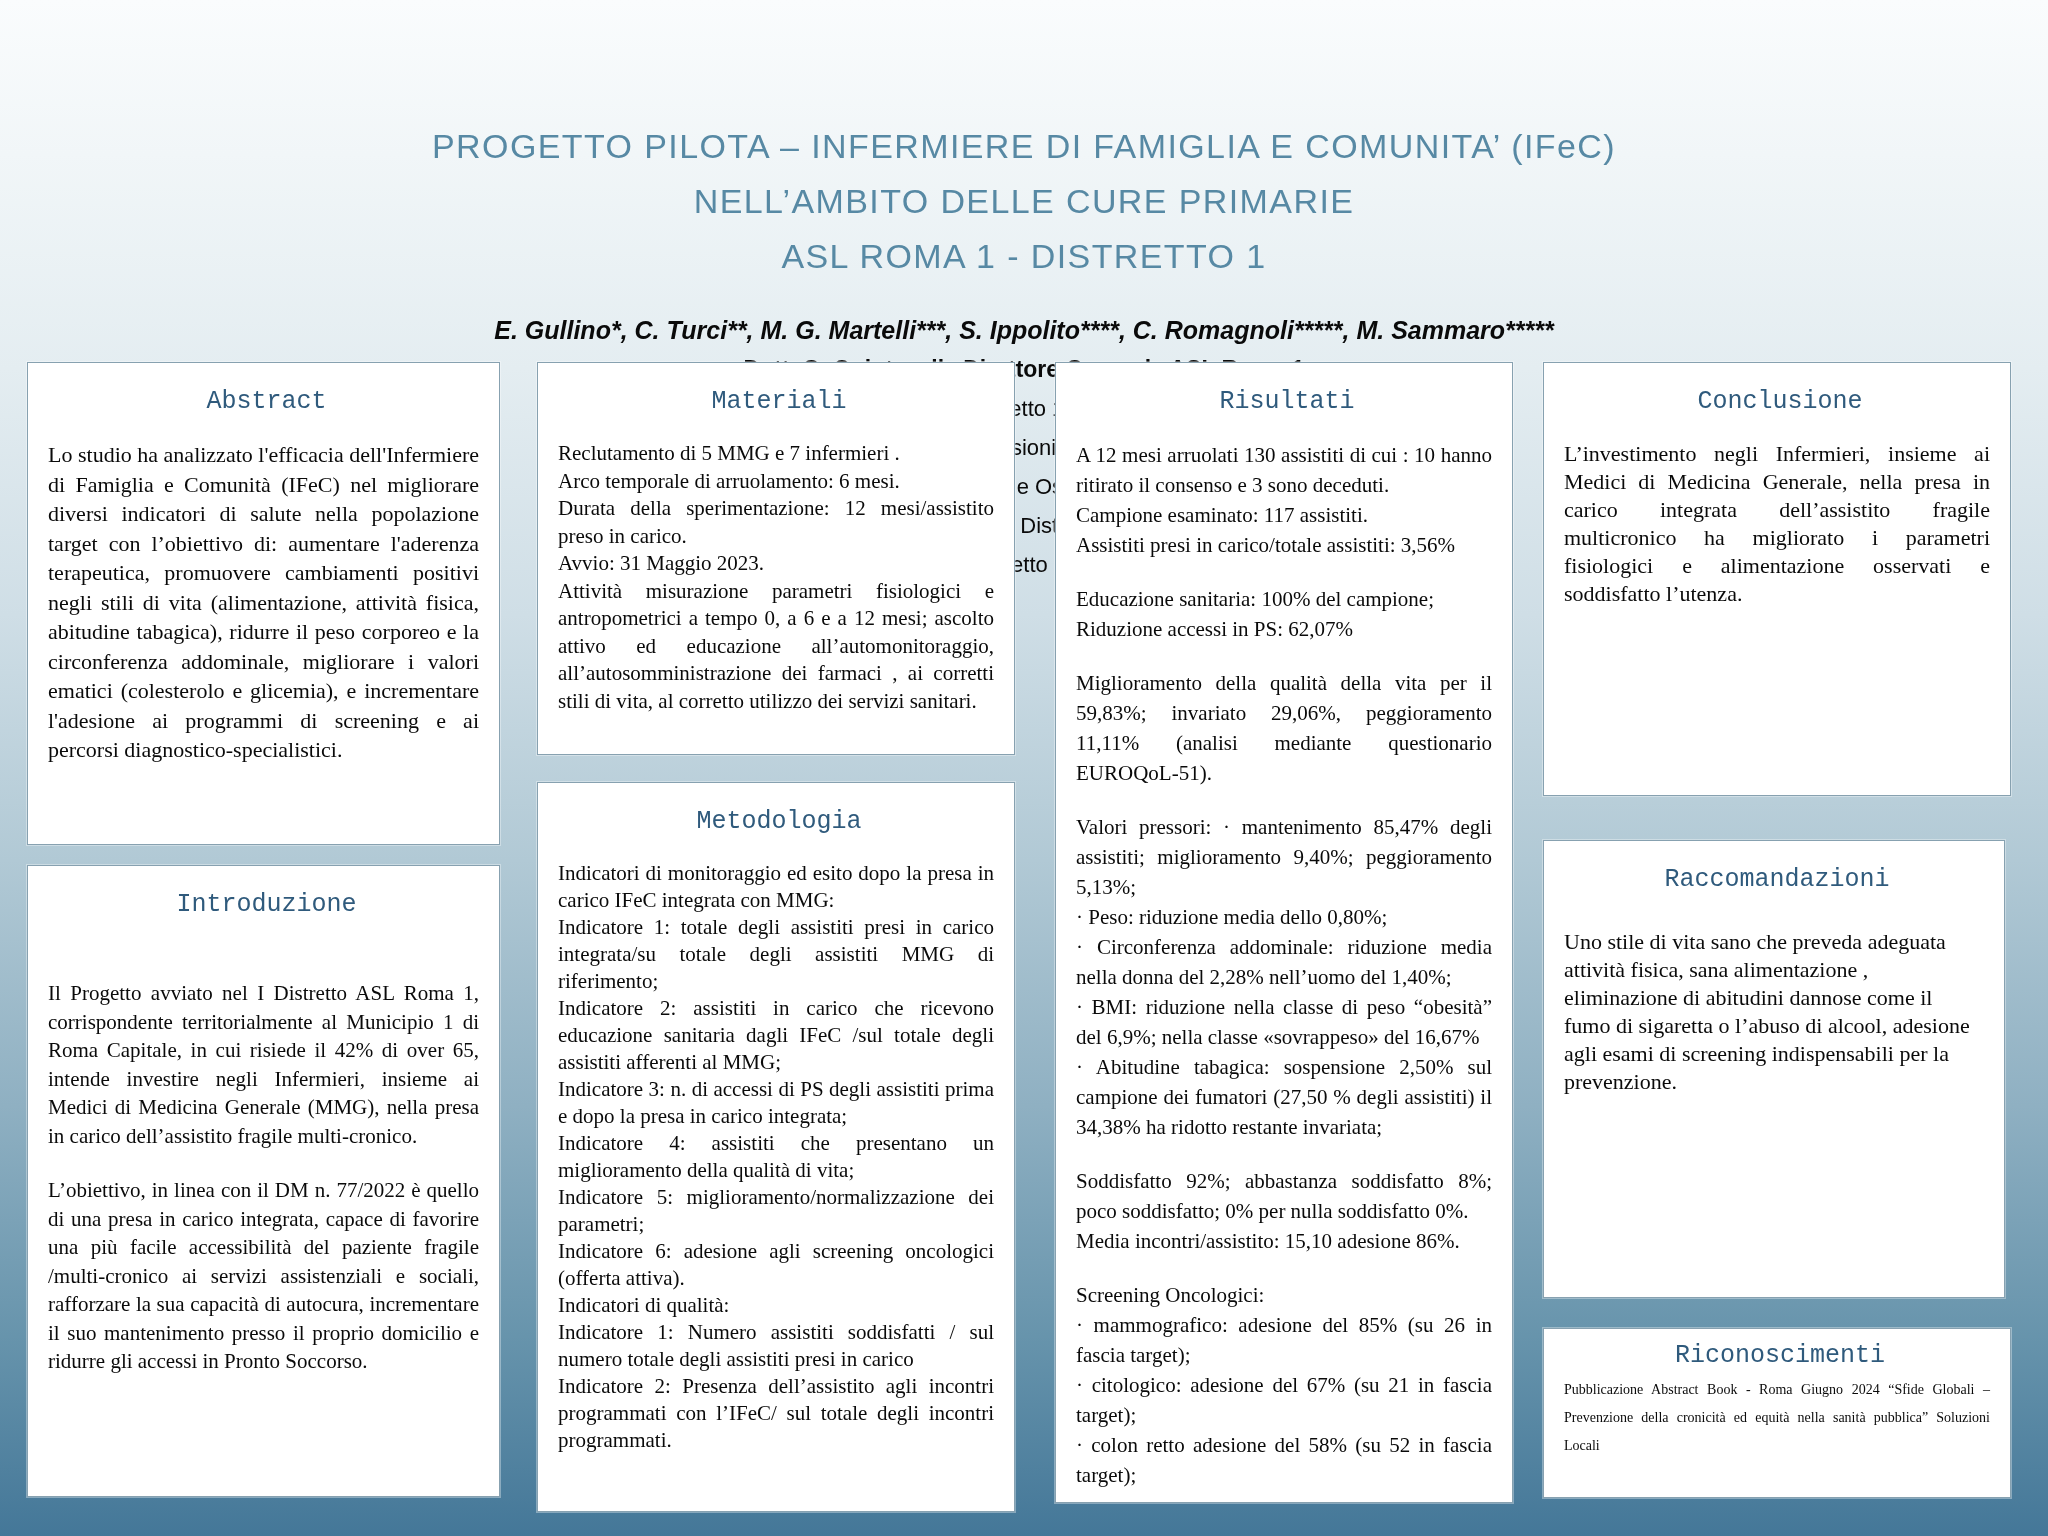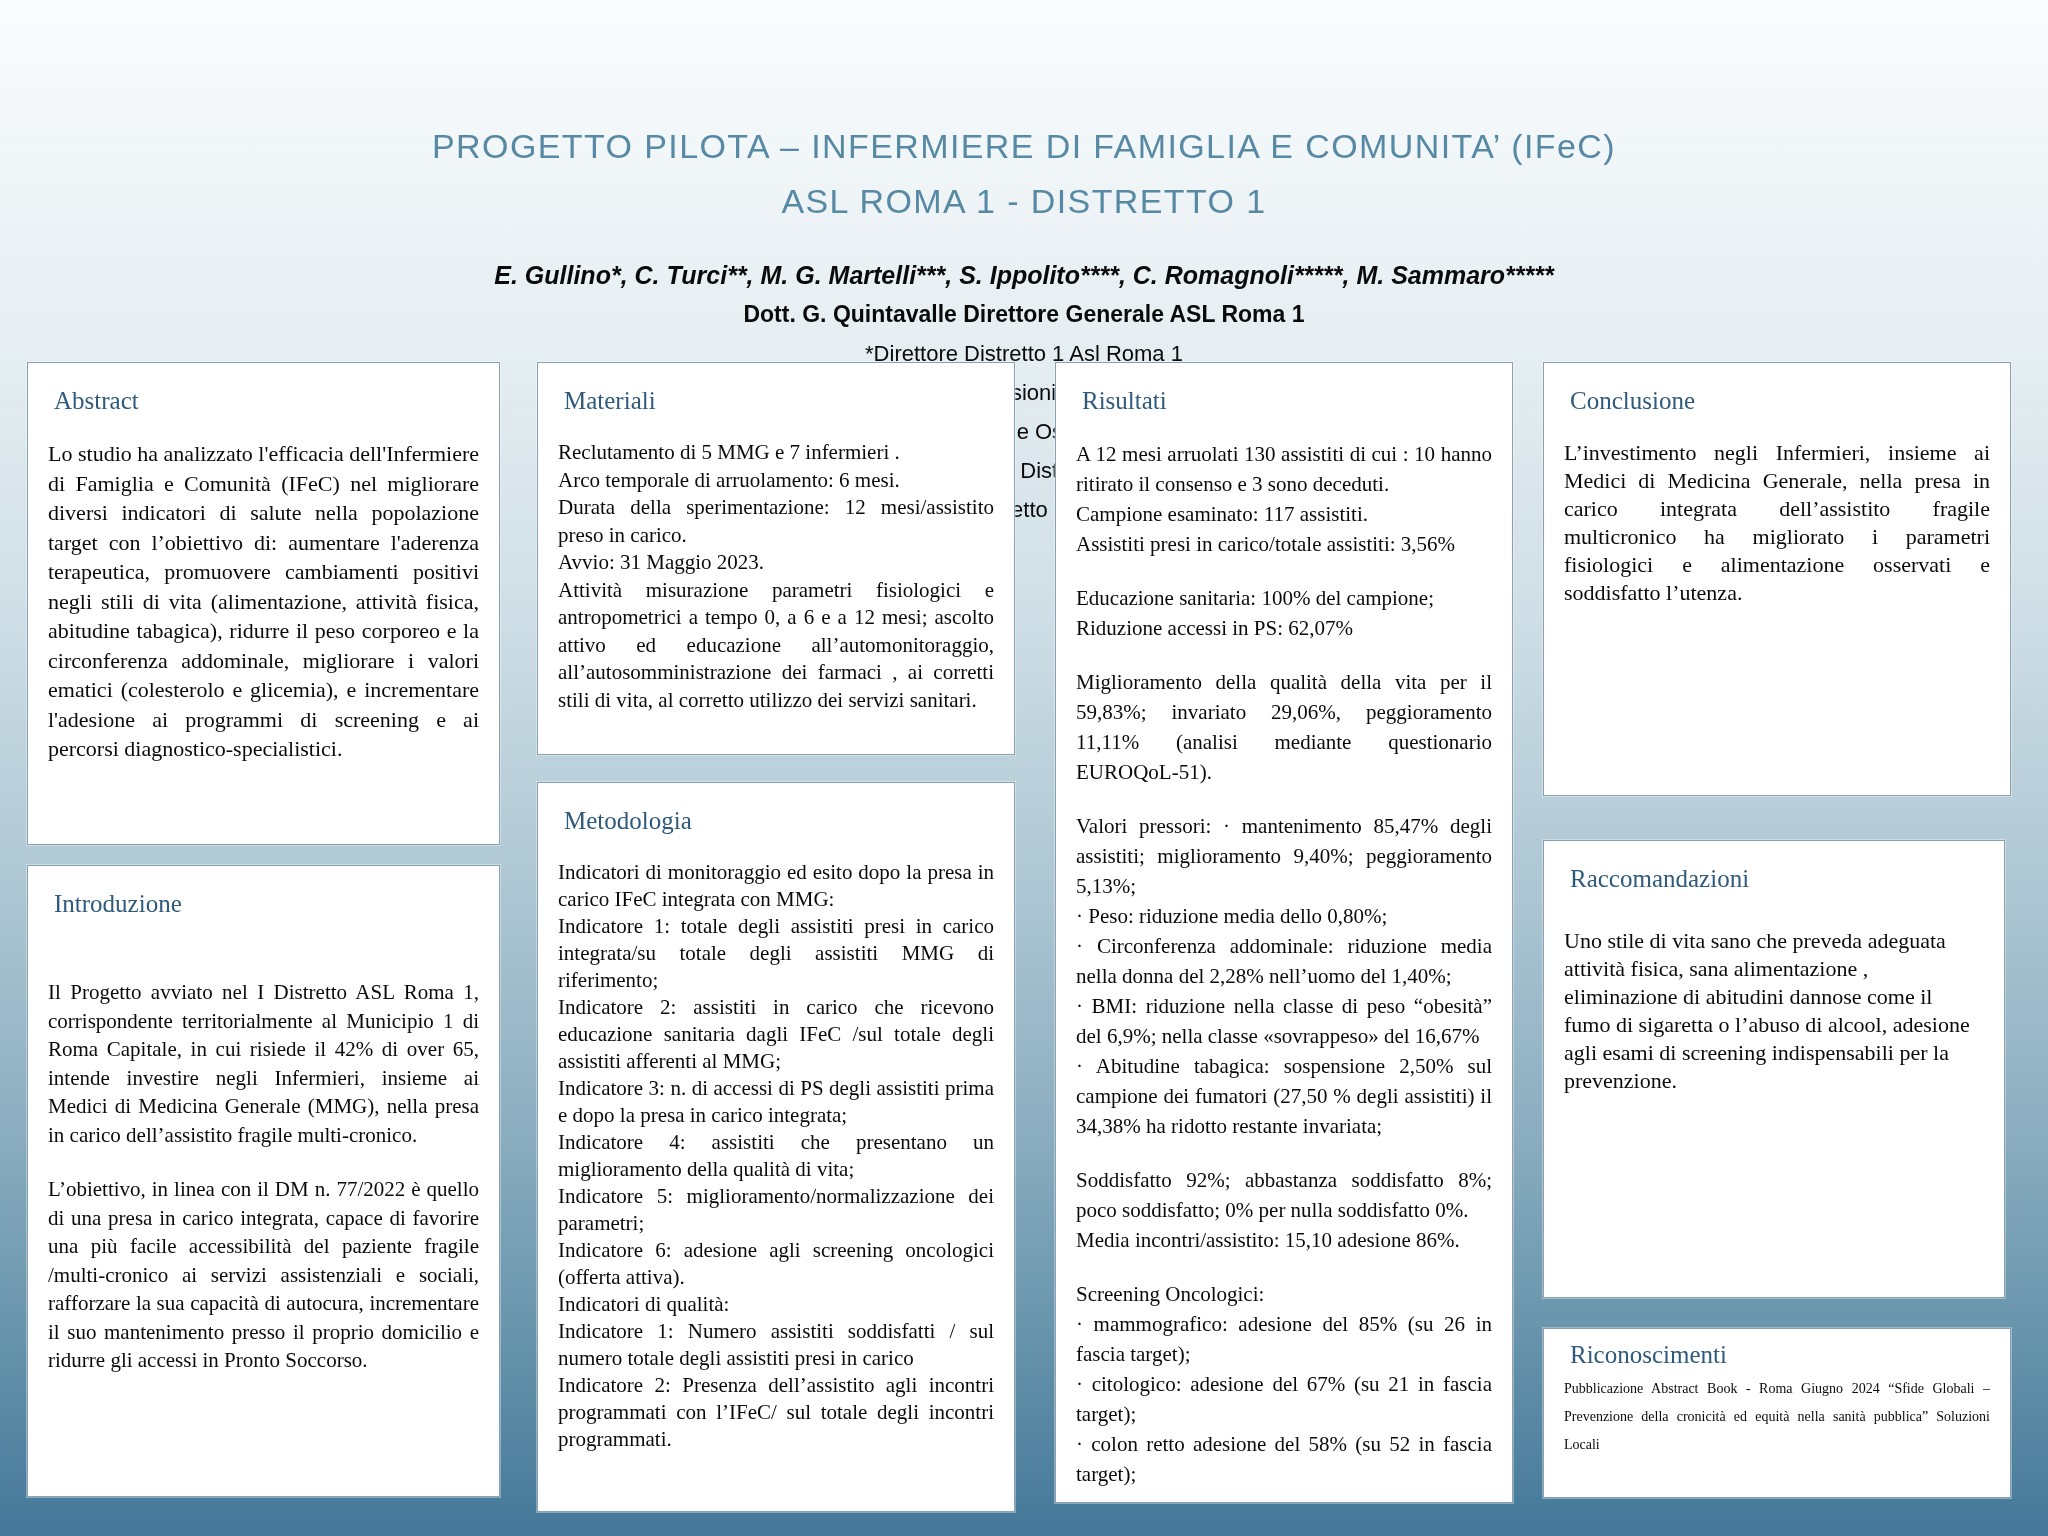--- a/index.html
+++ b/index.html
@@ -29,23 +29,24 @@
   .affiliations p:first-child{font-weight:700;font-size:23px;}
   
   .box{
     position:absolute;background:#ffffff;
     border:1px solid #87a1b0;
     box-sizing:border-box;
     padding:14px 20px;
     box-shadow:0 0 0 1px rgba(255,255,255,.35);
   }
   .section-heading{
-    font-family:Liberation Serif, serif;
+    font-family:Liberation Mono, monospace;
     font-size:25px;font-weight:400;color:#2f5a7c;
     margin:10px 0 24px 6px;
+    text-align:center;
   }
   .box p{
     margin:0;color:#0a0a0a;
     font-family:"Liberation Serif",serif;
     text-align:justify;
   }
   p.spacer{height:26px;}
   
   .b-abstract p{font-size:22px;line-height:29.5px;}
   .b-introduzione p{font-size:21px;line-height:28.5px;}
@@ -70,20 +71,21 @@
   .b-raccomandazioni{left:1543px;top:840px; width:462px; height:458px;}
   .b-riconoscimenti {left:1543px;top:1328px;width:468px; height:170px;}
 </style>
 </head>
 <body>
 
 <div class="poster">
 
   <div class="header">
     <div class="title-line">PROGETTO PILOTA – INFERMIERE DI FAMIGLIA E COMUNITA’ (IFeC)</div>
+    <div class="title-line">NELL’AMBITO DELLE CURE PRIMARIE</div>
     <div class="title-line">ASL ROMA 1 - DISTRETTO 1</div>
     <div class="authors">E. Gullino*, C. Turci**, M. G. Martelli***, S. Ippolito****, C. Romagnoli*****, M. Sammaro*****</div>
     <div class="affiliations">
         <p>Dott. G. Quintavalle Direttore Generale ASL Roma 1</p>
         <p>*Direttore Distretto 1 Asl Roma 1</p>
         <p>**Direttore ff Dipartimento Professioni Sanitarie e Sociali Asl Roma 1</p>
         <p>***FO Assistenza Infermieristica e Ostetrica Distretto 1 Asl Roma 1</p>
         <p>**** Dirigente Medico Distretto 1 Asl Roma 1</p>
         <p>***** IFeC Distretto 1 Asl Roma 1</p>
       </div>

